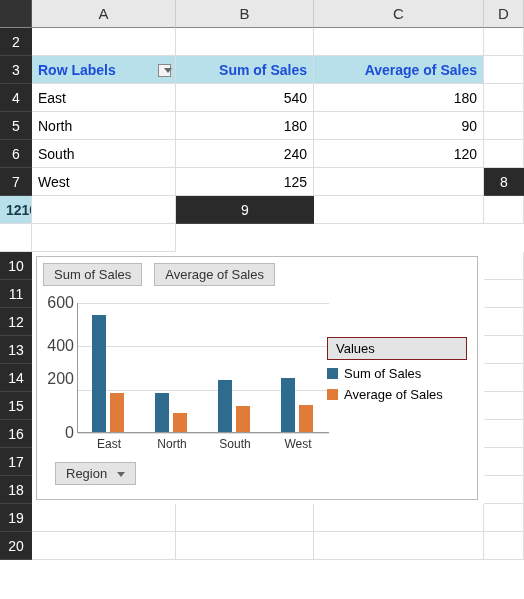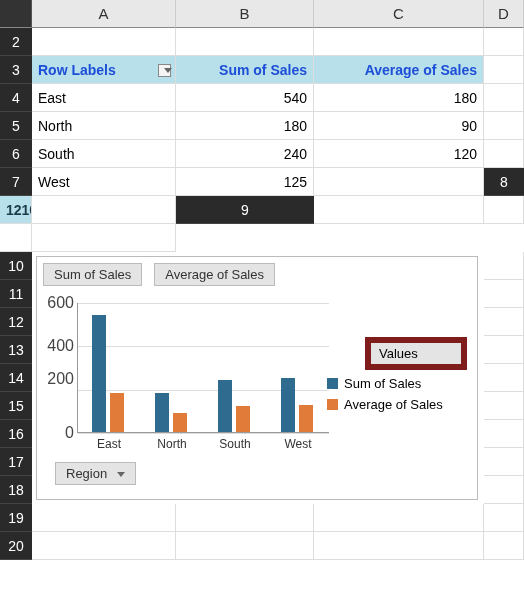--- a/index.html
+++ b/index.html
@@ -129,23 +129,22 @@
   .legend {
     position:absolute;
     right:10px;
     top:80px;
     width:140px;
     font-size:13px;
   }
   .legend-title {
     background:#e4e4e4;
     padding:3px 8px;
-    border:6px solid #7f1d1d;
+    border:1px solid #7f1d1d;
     margin-bottom:6px;
-    margin-left:38px;
   }
   .legitem { margin:6px 0; display:flex; align-items:center; }
   .swatch {
     display:inline-block;
     width:11px; height:11px;
     margin-right:6px;
   }
   .regionbox {
     position:absolute;
     left:10px;

